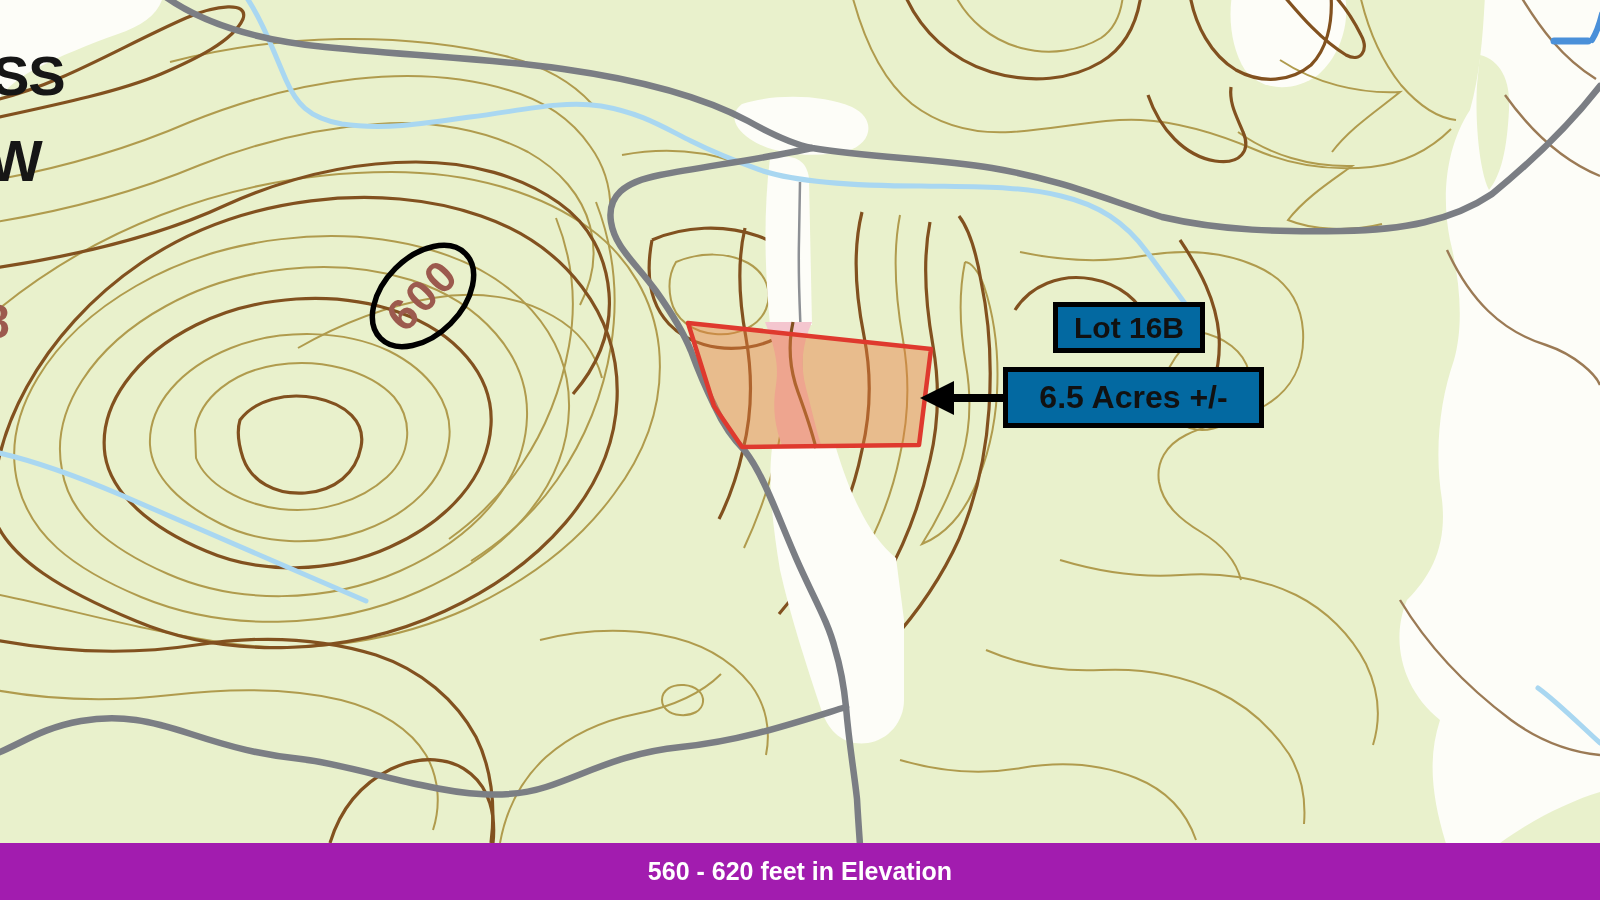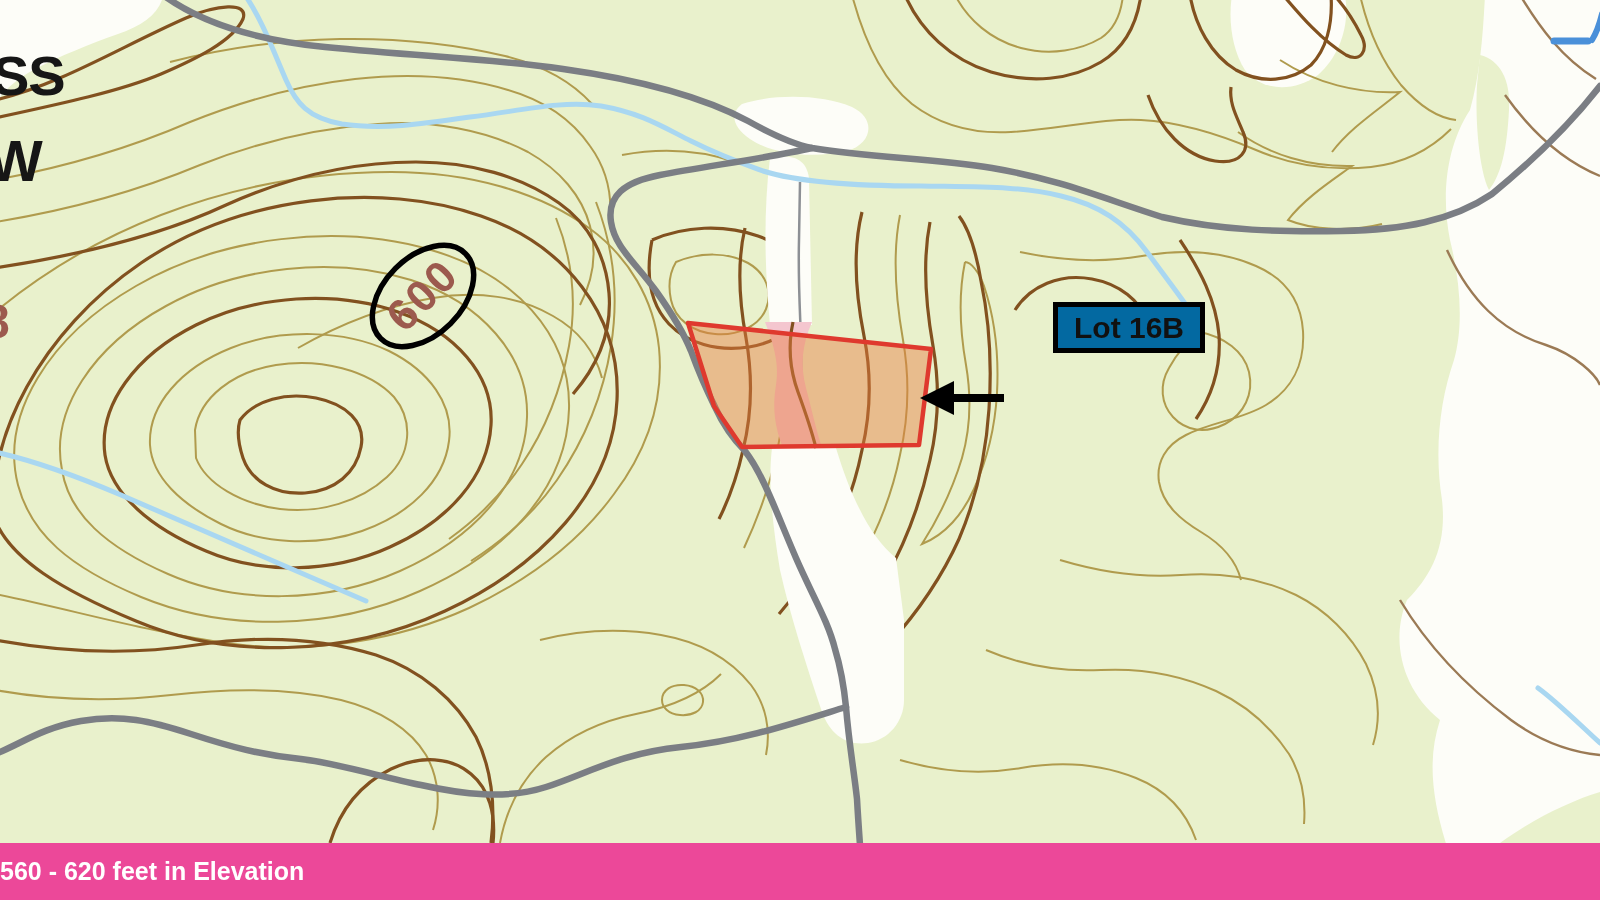--- a/index.html
+++ b/index.html
@@ -19,22 +19,22 @@
     position:absolute;color:#161616;font-weight:bold;line-height:1;
     letter-spacing:-1px;
   }
   #edge-label-ss{left:-8px;top:48px;font-size:56px;}
   #edge-label-w{left:-12px;top:132px;font-size:58px;}
   #partial-contour-digit{
     position:absolute;left:-17px;top:298px;font-size:48px;font-weight:bold;
     color:#9c5a4e;line-height:1;
   }
   #footer-bar{
-    position:absolute;left:0;bottom:0;width:1600px;height:57px;background:#ec4899;
-    display:flex;align-items:center;justify-content:flex-start;
+    position:absolute;left:0;bottom:0;width:1600px;height:57px;background:#a21caf;
+    display:flex;align-items:center;justify-content:center;
   }
   #elevation-text{color:#ffffff;font-weight:bold;font-size:25px;}
   .lc{fill:none;stroke:#b09b4d;stroke-width:2;}
   .dc{fill:none;stroke:#82511f;stroke-width:3.2;}
   .wc{fill:none;stroke:#9b7a55;stroke-width:2.4;}
   .white{fill:#fdfdf8;stroke:none;}
   .green{fill:#e9f1cc;stroke:none;}
   .stream{fill:none;stroke:#a9d7f1;stroke-width:5;stroke-linecap:round;}
   .road{fill:none;stroke:#7b7e84;stroke-width:6.5;stroke-linecap:round;}
   .driveway{fill:none;stroke:#8d9095;stroke-width:2.5;}
@@ -153,20 +153,23 @@
 
   <g>
     <line x1="1004" y1="398" x2="948" y2="398" stroke="#000000" stroke-width="8"></line>
     <polygon points="920,398 954,381 954,415" fill="#000000"></polygon>
   </g>
 </svg>
 
 <div class="callout" id="lot-callout">
   <span>Lot 16B</span>
 </div>
+<div class="callout" id="acreage-callout">
+  <span>6.5 Acres +/-</span>
+</div>
 
 <div class="edge-label" id="edge-label-ss">SS</div>
 <div class="edge-label" id="edge-label-w">W</div>
 <div id="partial-contour-digit">8</div>
 
 <div id="footer-bar">
   <span id="elevation-text">560 - 620 feet in Elevation</span>
 </div>
 
 </div>

